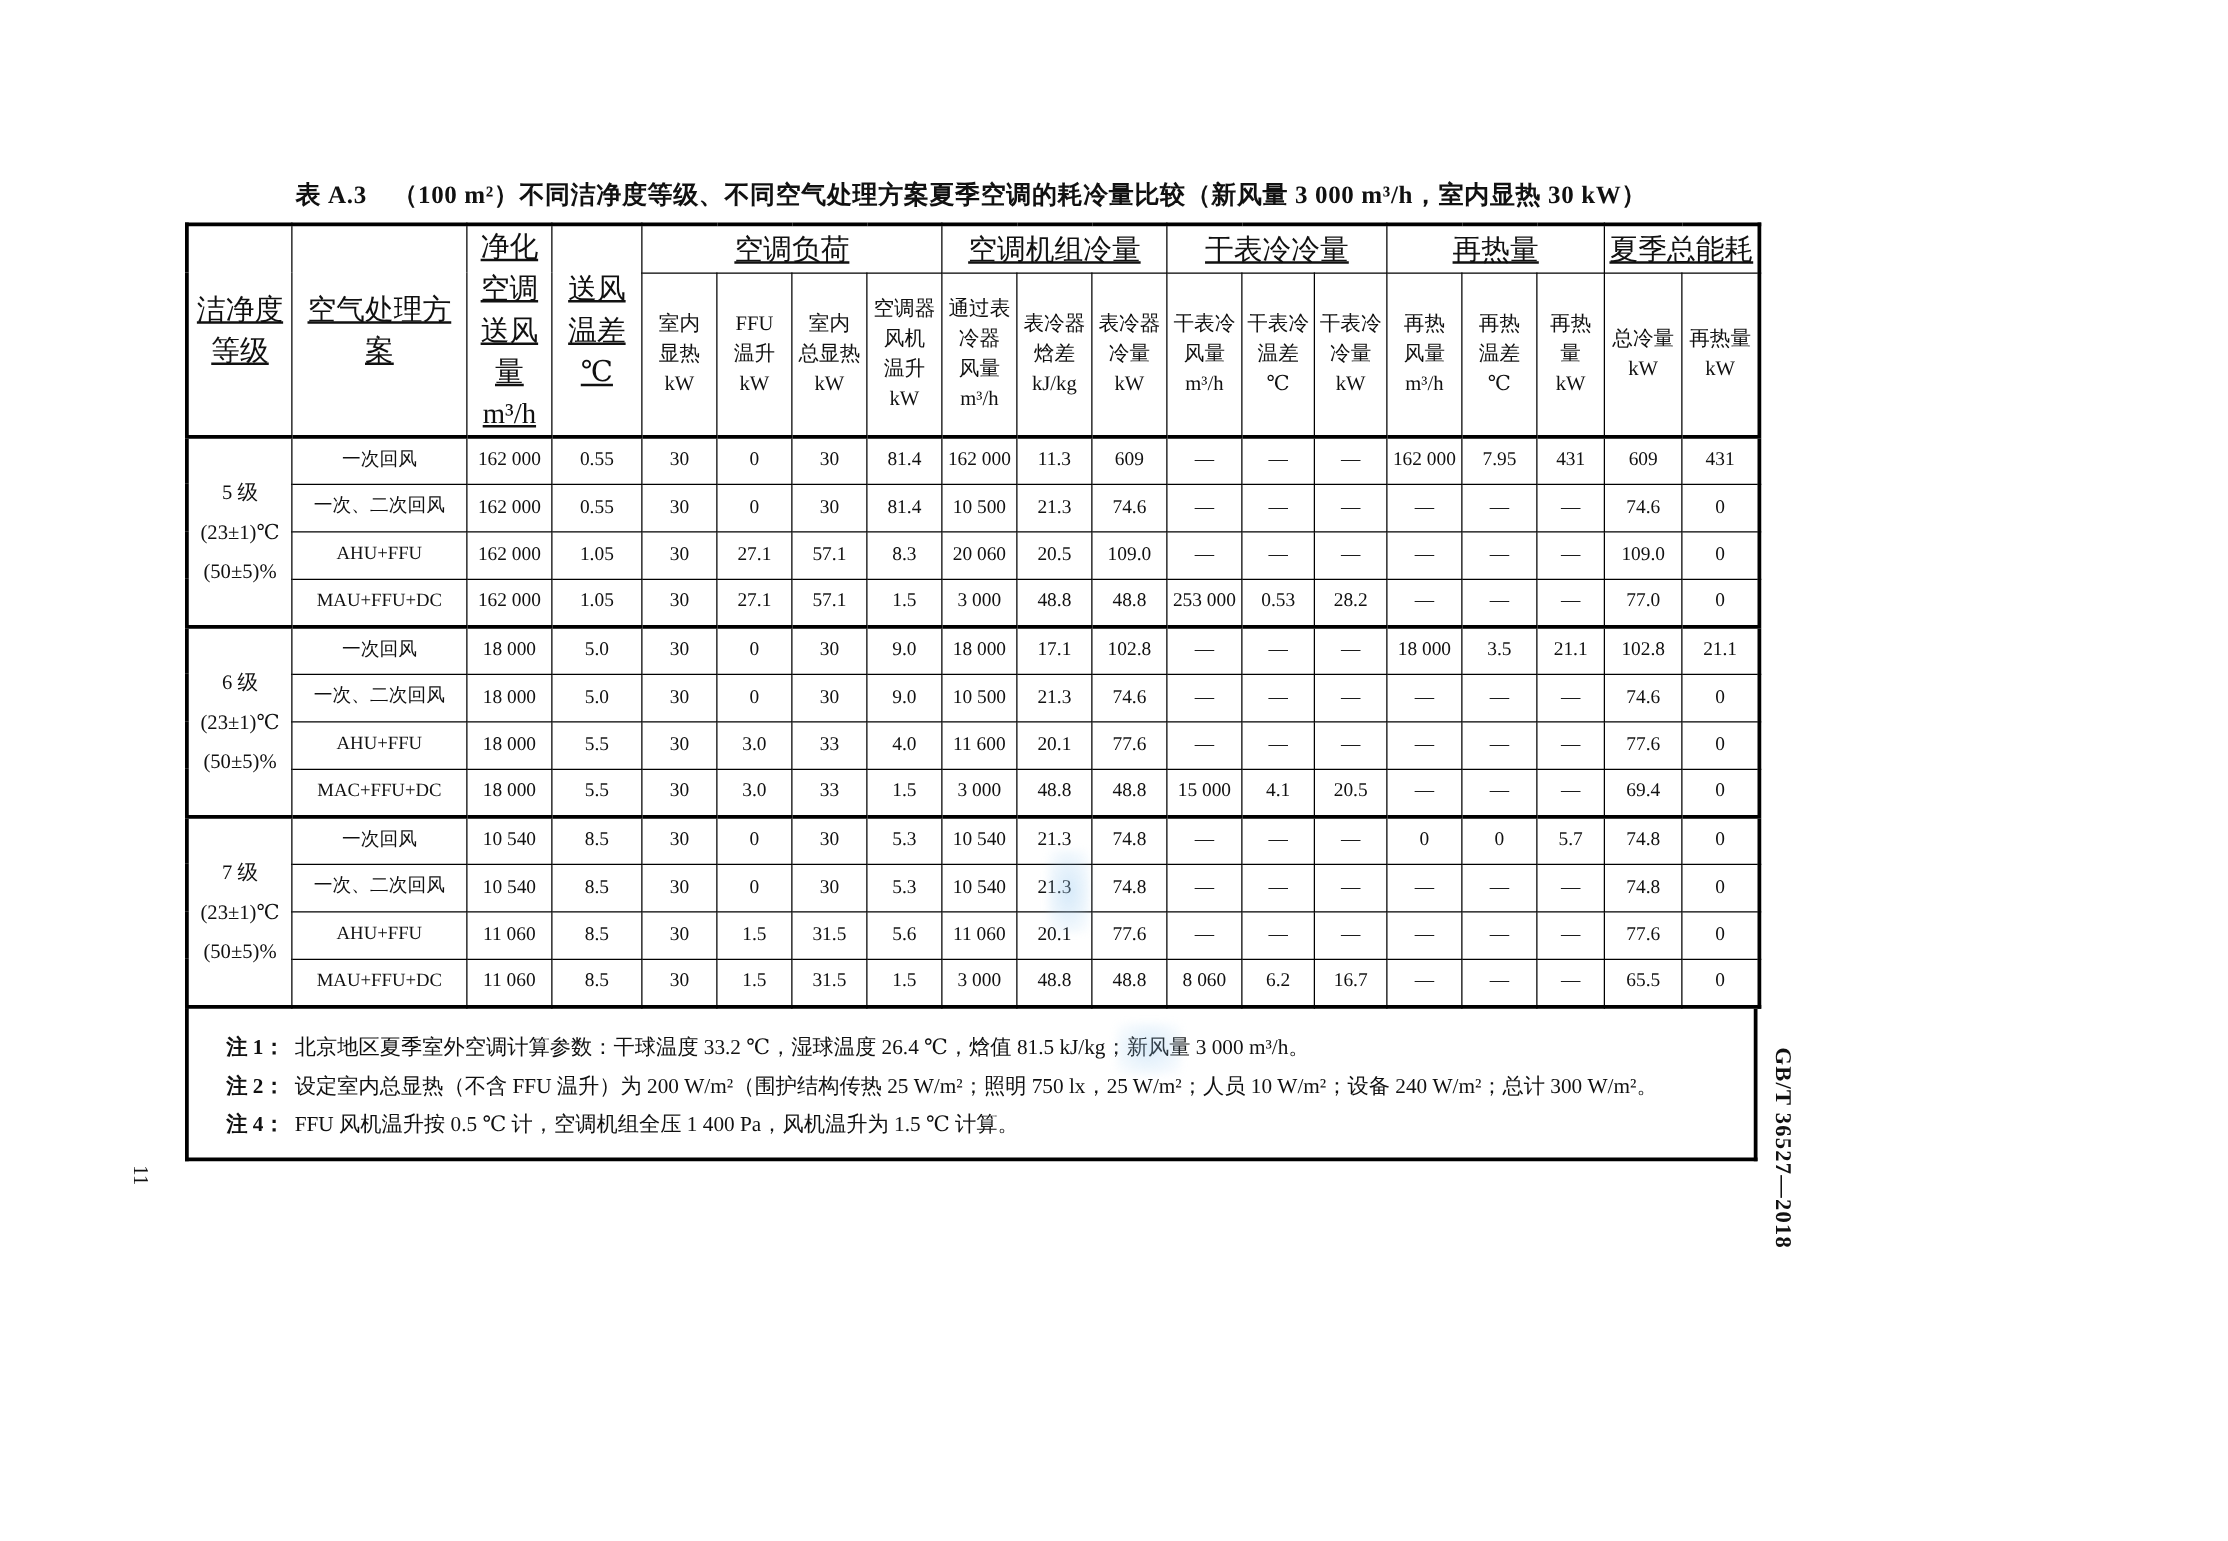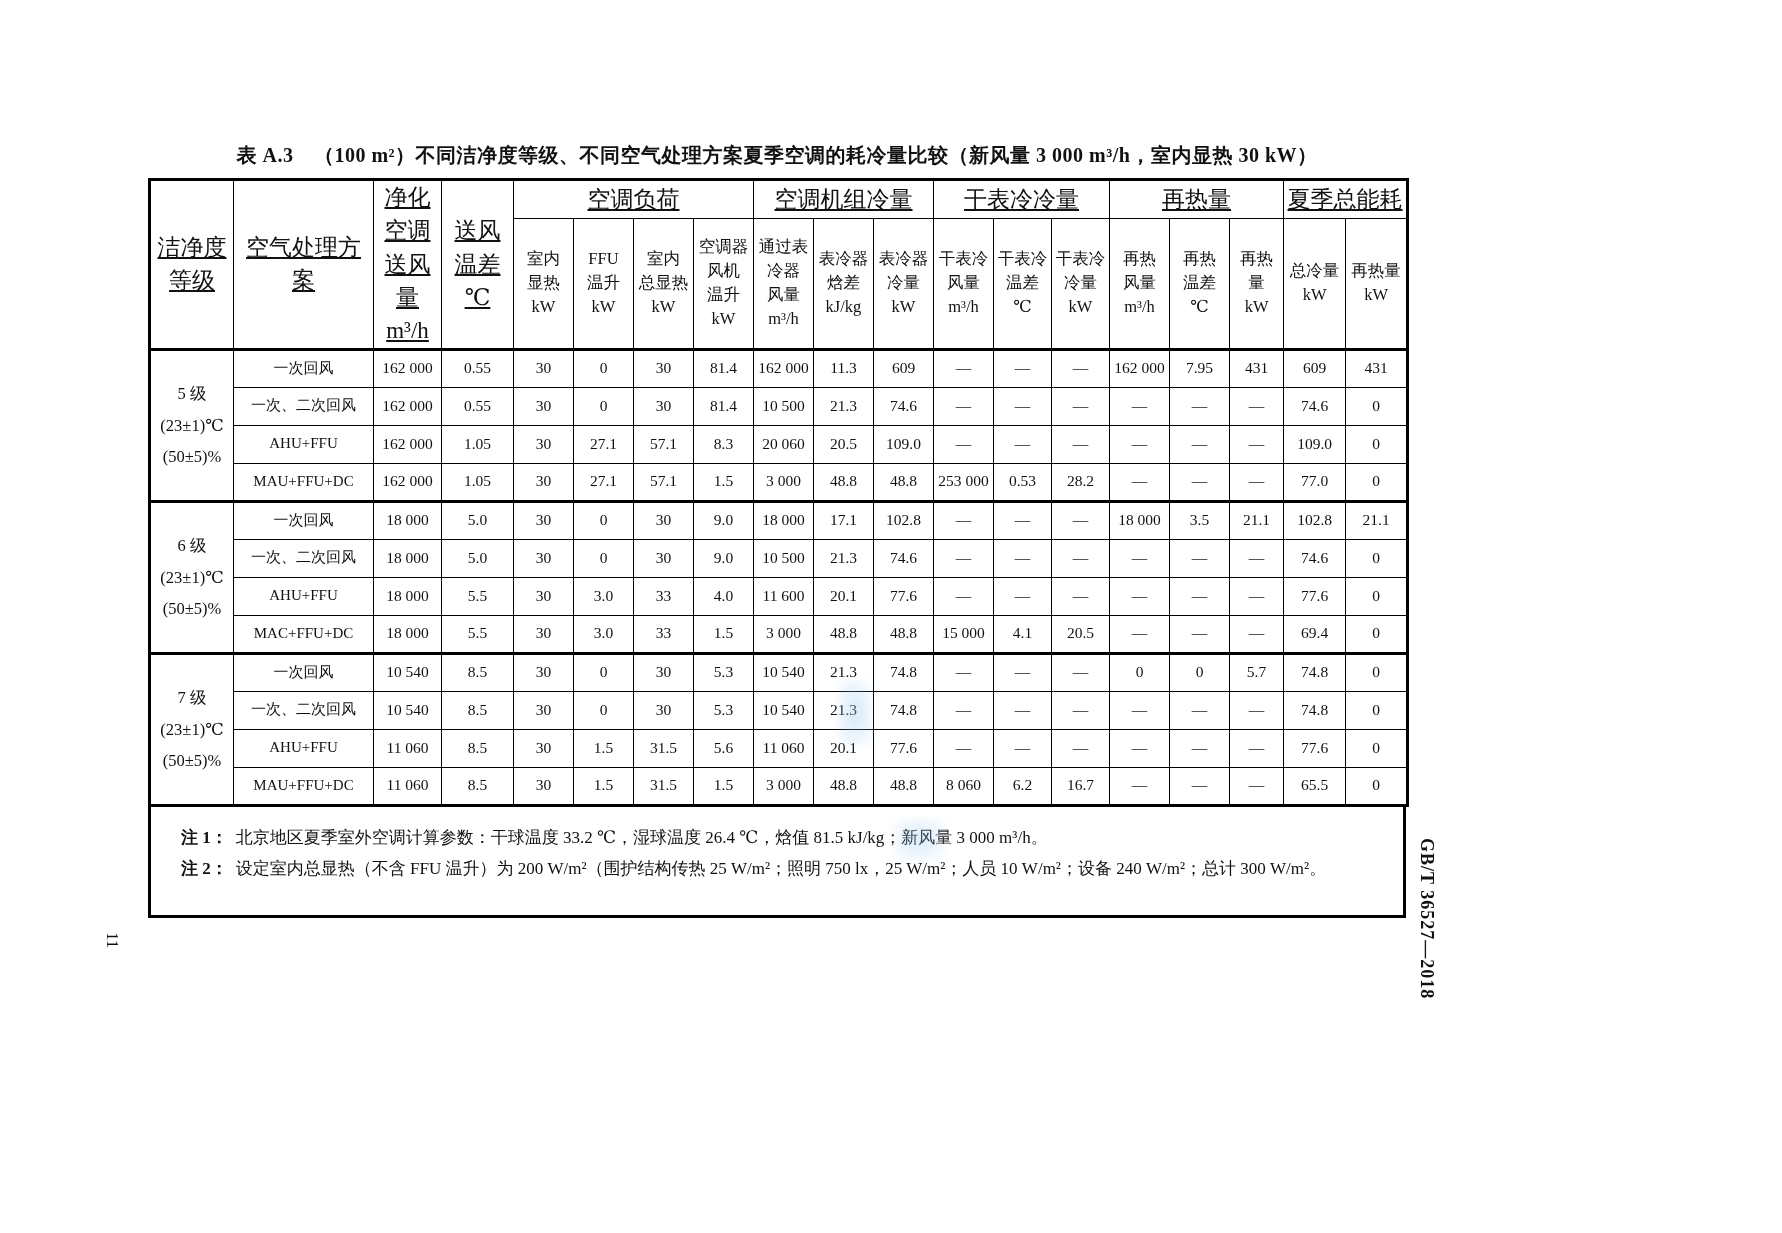--- a/index.html
+++ b/index.html
@@ -31,21 +31,21 @@
   }
   tr.group-row th { height:34px; font-size:23px;text-decoration:underline; }
   tr.sub-row th { height:120px; font-size:16.5px; border-bottom:3px solid #000; }
   th.corner { font-size:17px; border-bottom:3px solid #000; }
   tbody td { height:38px; font-size:15.5px; }
   td.level-cell { font-size:16.5px; line-height:1.9; }
   td.scheme-cell { font-size:15px; }
   tbody tr.group-start td { border-top:3px solid #000; }
   .notes-box {
     border:3px solid #000; border-top:none;
-    padding:16px 26px 30px 30px;
+    padding:16px 26px 10px 30px;
     font-size:17px;
   }
   .note { display:flex; line-height:1.72; margin-bottom:2px; }
   .note-label { font-weight:bold; white-space:nowrap; margin-right:8px; }
   .note-text { flex:1; }
   .standard-code {
     position:absolute; left:1416px; top:838px; height:200px;
     writing-mode:vertical-rl; font-size:18px; font-weight:bold;
     letter-spacing:1px; white-space:nowrap;
   }
@@ -407,19 +407,23 @@
 
   <div class="notes-box">
     <div class="note">
       <span class="note-label">注 1：</span>
       <span class="note-text">北京地区夏季室外空调计算参数：干球温度 33.2 ℃，湿球温度 26.4 ℃，焓值 81.5 kJ/kg；新风量 3 000 m³/h。</span>
     </div>
     <div class="note">
       <span class="note-label">注 2：</span>
       <span class="note-text">设定室内总显热（不含 FFU 温升）为 200 W/m²（围护结构传热 25 W/m²；照明 750 lx，25 W/m²；人员 10 W/m²；设备 240 W/m²；总计 300 W/m²。</span>
     </div>
+    <div class="note">
+      <span class="note-label">注 4：</span>
+      <span class="note-text">FFU 风机温升按 0.5 ℃ 计，空调机组全压 1 400 Pa，风机温升为 1.5 ℃ 计算。</span>
+    </div>
   </div>
 </div>
 
 <div class="standard-code">GB/T 36527—2018</div>
 <div class="page-number">11</div>
 <div class="smudge smudge-1"></div>
 <div class="smudge smudge-2"></div>
 
 </body></html>

